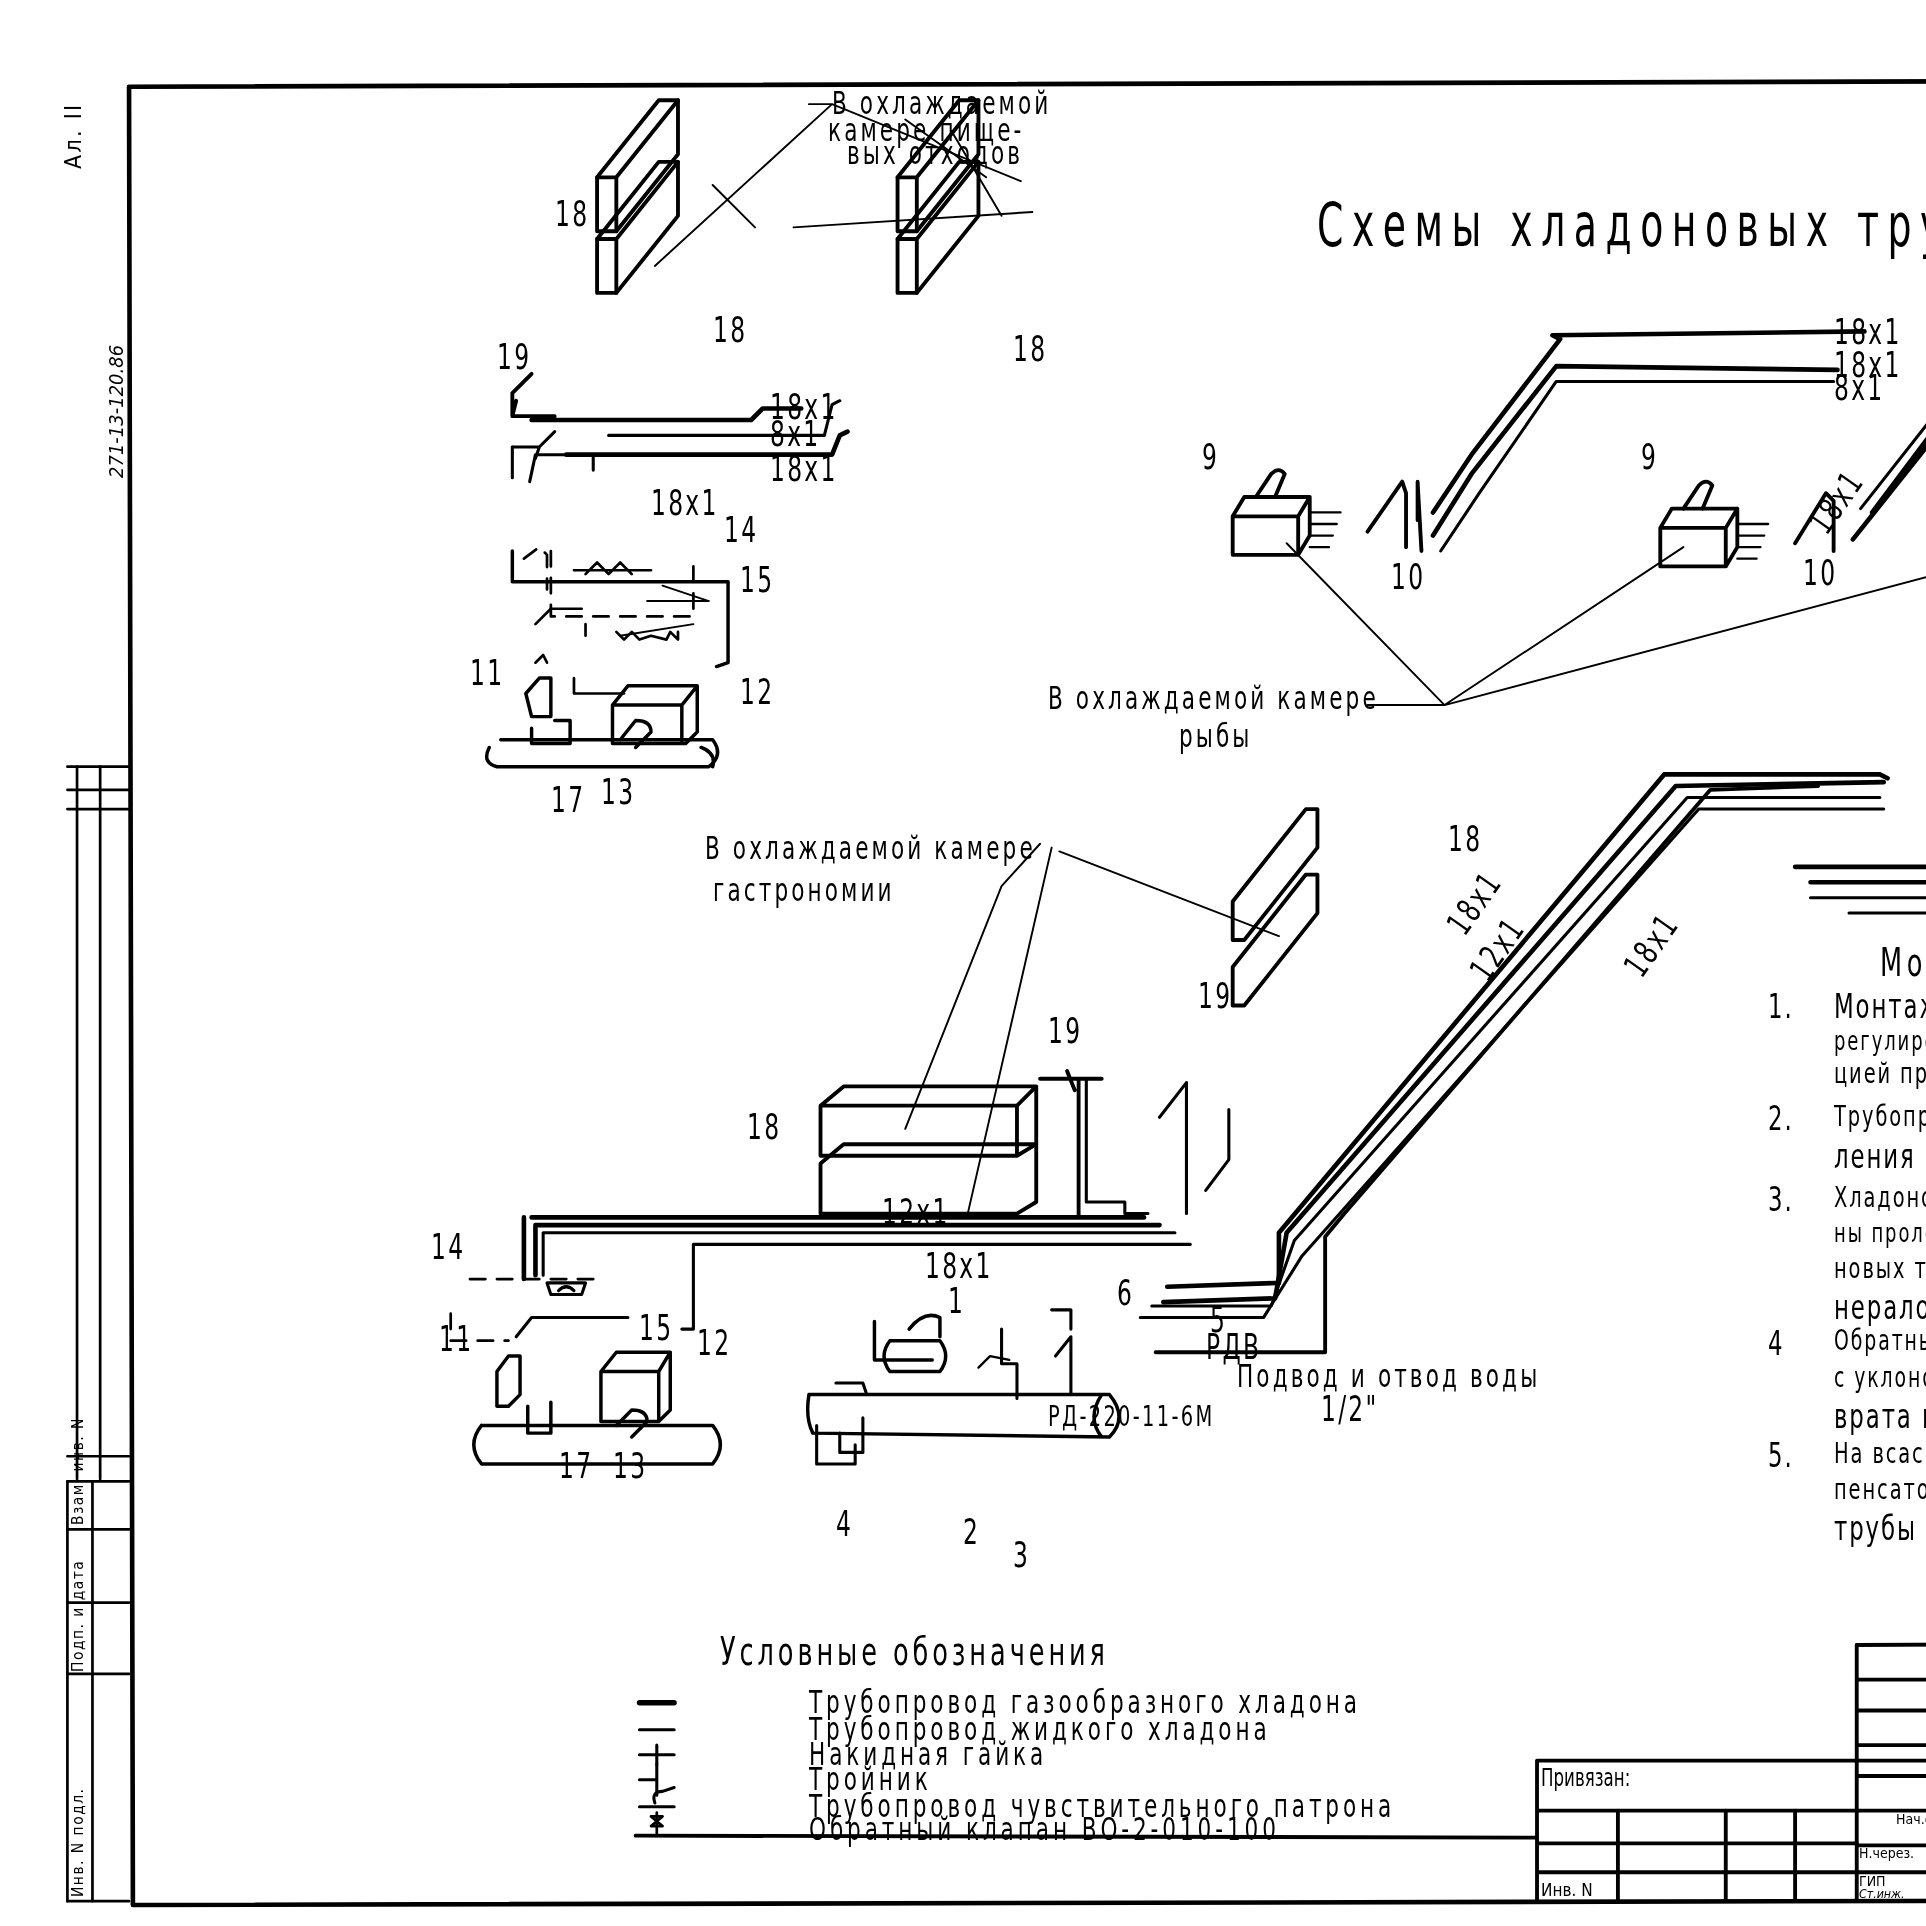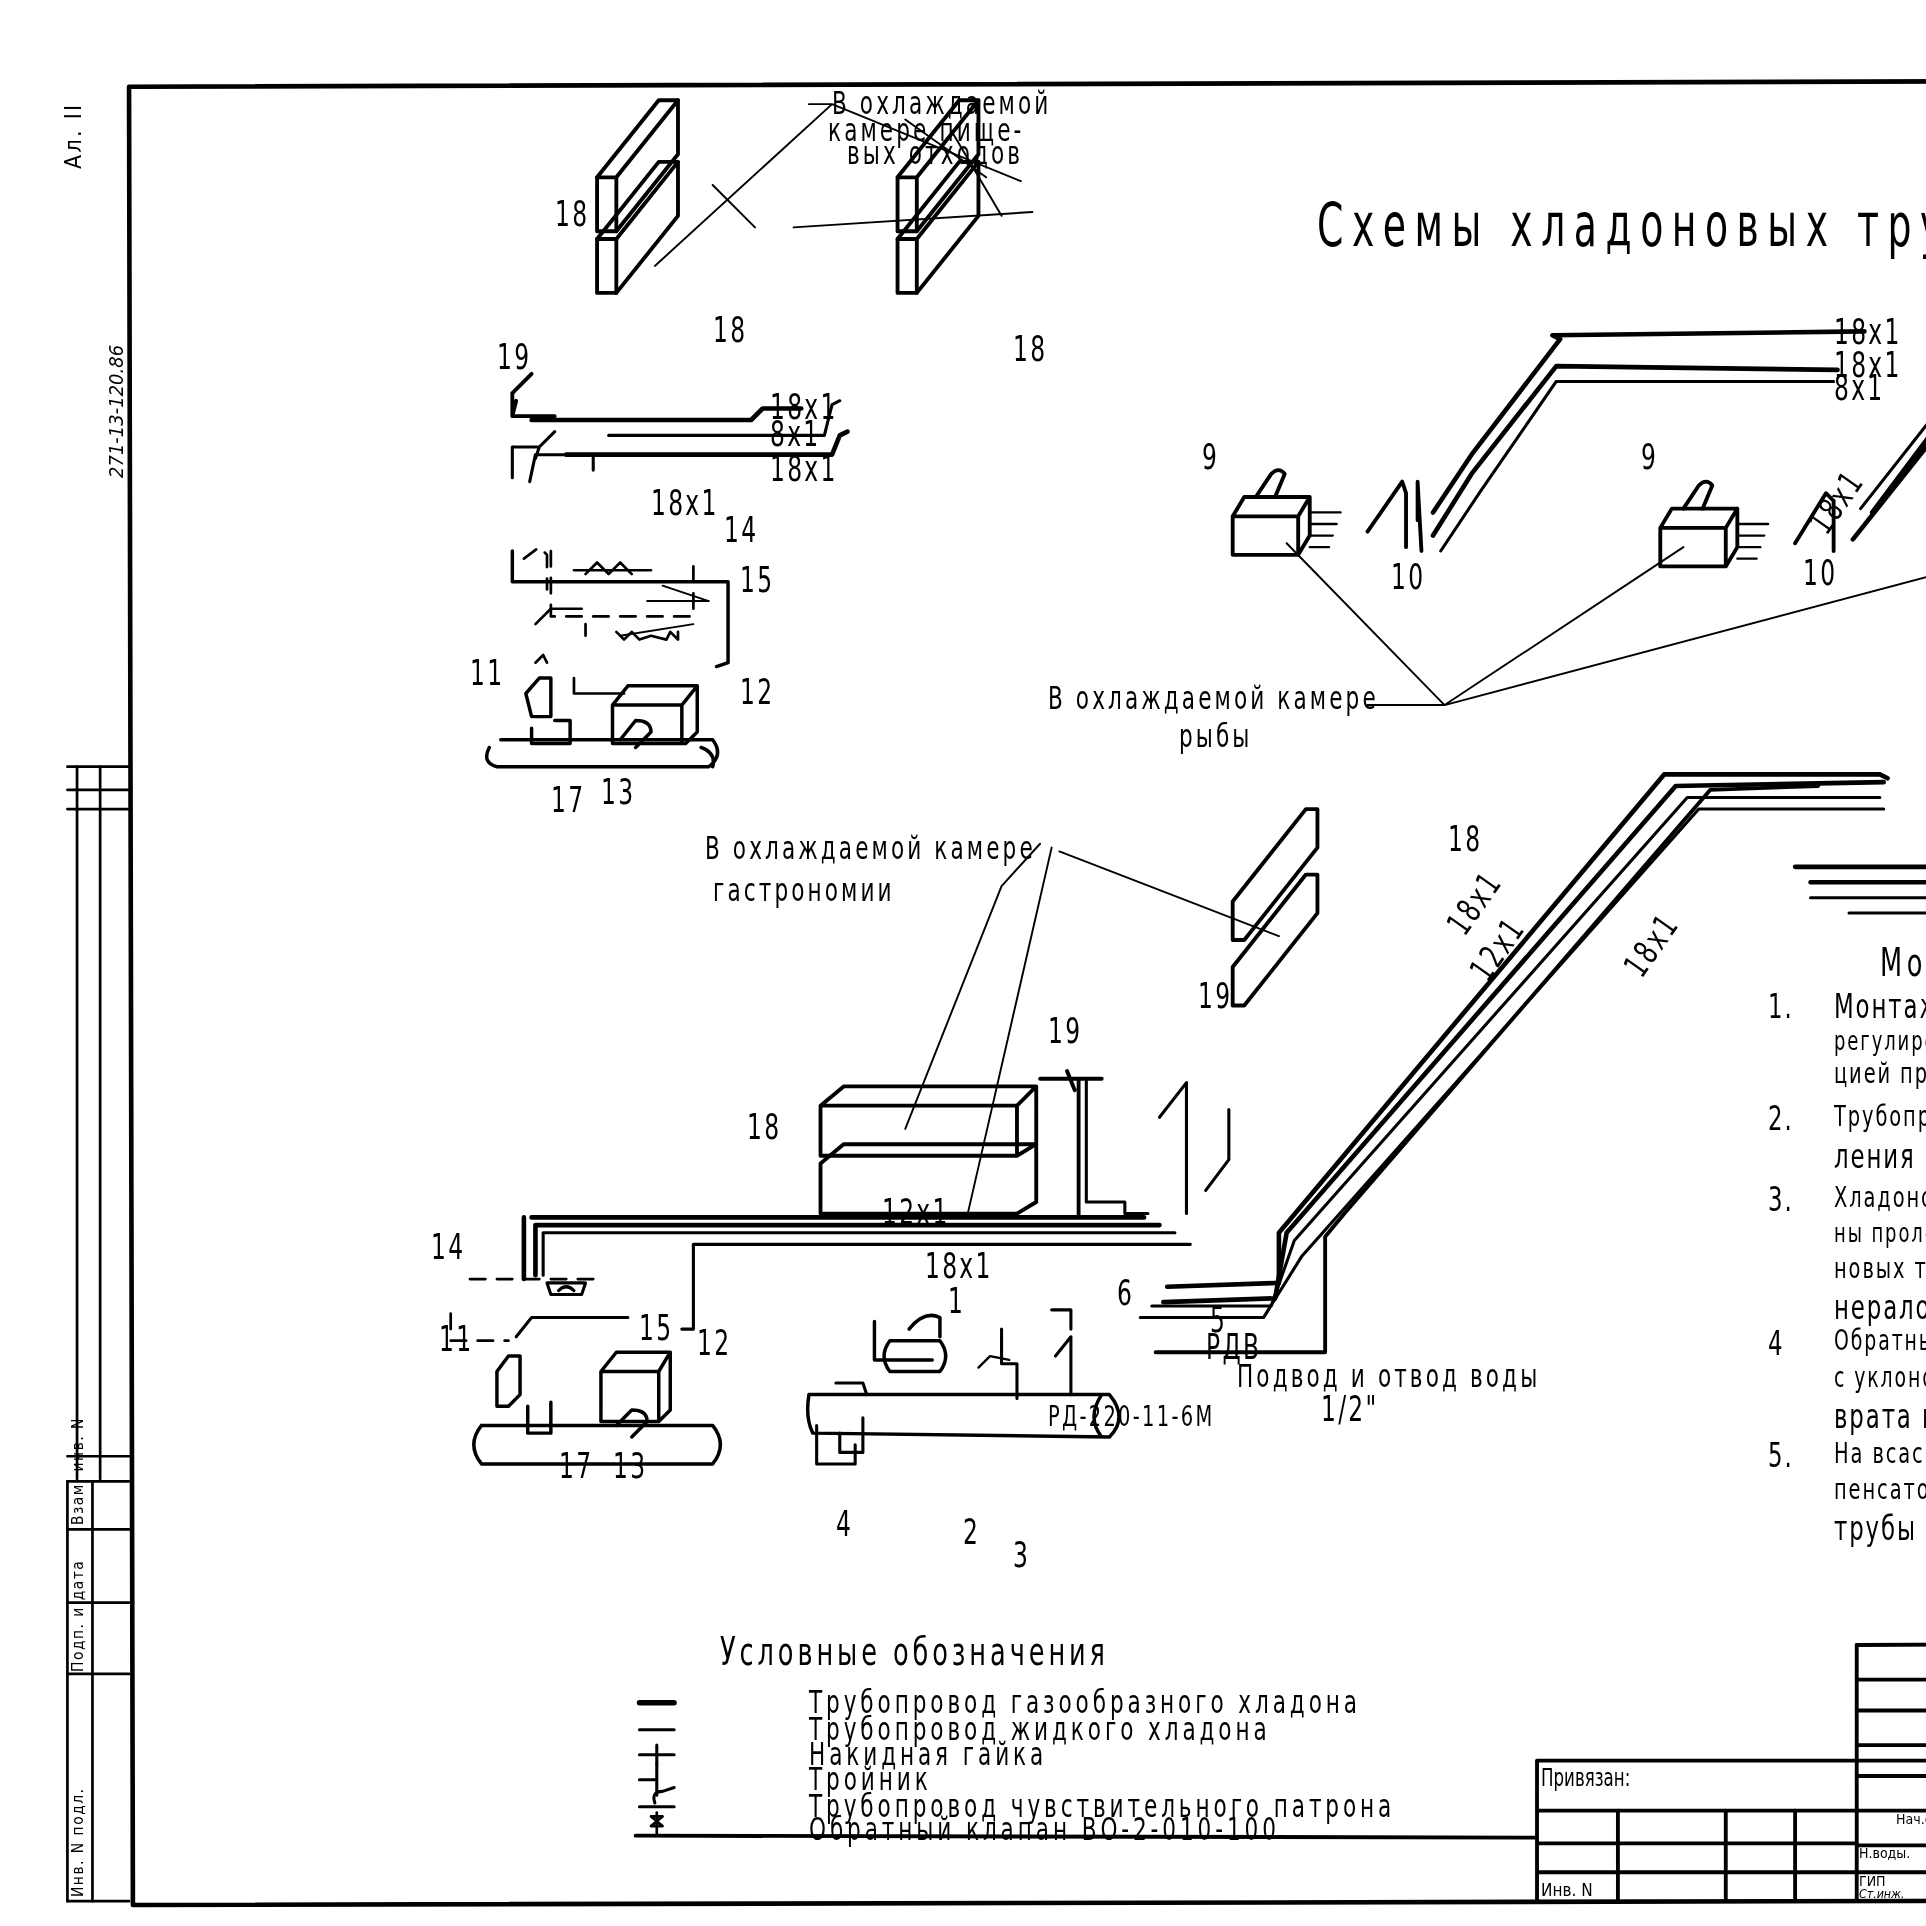--- a/index.html
+++ b/index.html
@@ -264,21 +264,21 @@
 <div class="t legend-text" style="left:809px; top:1791px;">Трубопровод чувствительного патрона</div>
 <div class="t legend-text" style="left:809px; top:1814px;">Обратный клапан ВО-2-010-100</div>
 
 <div class="tb-text" style="left:1541px; top:1766px; font-size:18.5px; transform:scaleY(1.3);">Привязан:</div>
 <div class="tb-text" style="left:1541px; top:1882px; font-size:17px;">Инв. N</div>
 
 <div class="tb-text" style="left:2646px; top:1797px; font-size:25.4px;"></div>
 
 <div class="tb-text" style="left:1896px; top:1812px; font-size:14px;">Нач.отд.</div>
 
-<div class="tb-text" style="left:1859px; top:1846px; font-size:14px;">Н.воды.</div>
+<div class="tb-text" style="left:1859px; top:1846px; font-size:14px;">Н.через.</div>
 
 <div class="tb-text" style="left:1859px; top:1874px; font-size:14px;">ГИП</div>
 
 <div class="tb-text" style="left:1859px; top:1888px; font-size:12.3px;font-style:italic;">Ст.инж.</div>
 
 <div class="vert" style="left:71px; top:1525px; font-size:15.4px; letter-spacing:1.5px;">Взам. инв. N</div>
 <div class="vert" style="left:71px; top:1672px; font-size:15.4px; letter-spacing:1.5px;">Подп. и дата</div>
 <div class="vert" style="left:71px; top:1897px; font-size:15.4px; letter-spacing:1.5px;">Инв. N подл.</div>
 
 </div>

